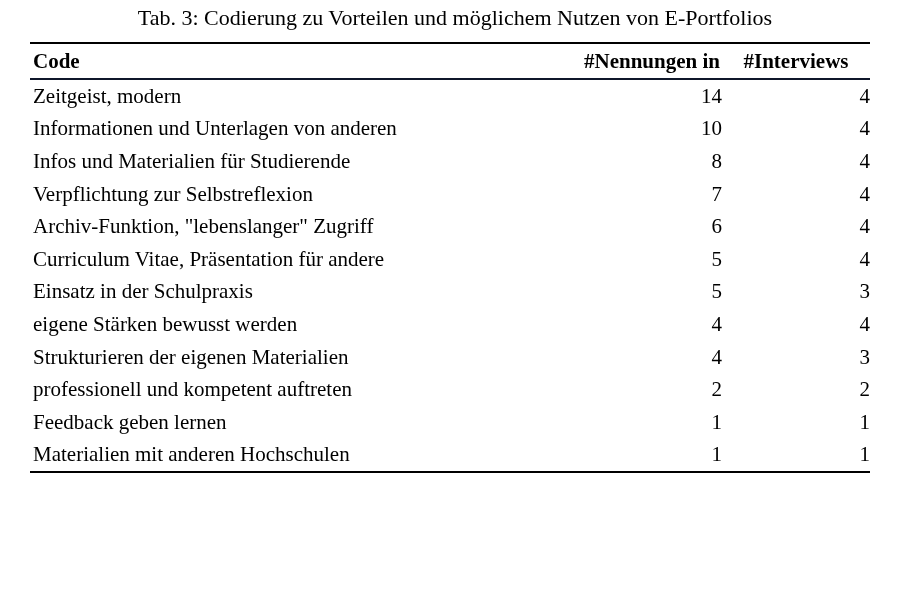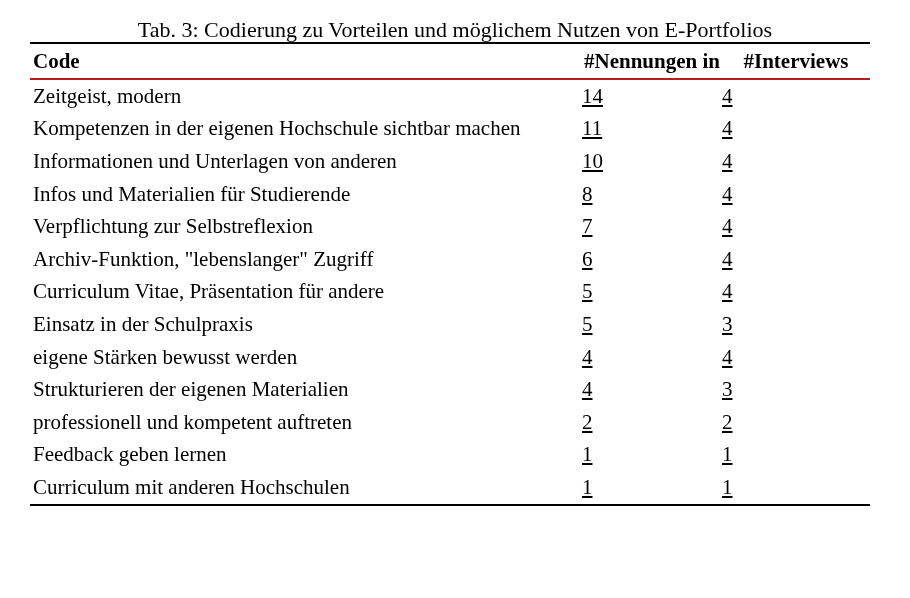--- a/index.html
+++ b/index.html
@@ -15,21 +15,21 @@
   .page {
     width: 910px;
     height: 598px;
     position: relative;
     box-sizing: border-box;
   }
   .caption {
     text-align: center;
     font-size: 22px;
     line-height: 26px;
-    padding-top: 17px;
+    padding-top: 5px;
     height: 42px;
     box-sizing: border-box;
     white-space: nowrap;
   }
   .table-wrap {
     margin-left: 30px;
     width: 840px;
   }
   table.codes {
     width: 100%;
@@ -39,36 +39,36 @@
     table-layout: fixed;
   }
   col.c-code { width: auto; }
   col.c-nenn { width: 140px; }
   col.c-int  { width: 148px; }
   thead th {
     font-size: 21px;
     font-weight: bold;
     height: 34px;
     padding: 0;
-    border-bottom: 2px solid #b91c1c;
+    border-bottom: 2px solid #0f172a;
     vertical-align: middle;
     white-space: nowrap;
   }
   thead th.h-code { text-align: left; padding-left: 3px; }
   thead th.h-num  { text-align: center; }
   tbody td {
     font-size: 21px;
     height: 32.6px;
     padding: 0;
     vertical-align: middle;
     white-space: nowrap;
     overflow: hidden;
   }
   td.cell-code { text-align: left; padding-left: 3px; }
-  td.cell-num  { text-align: left; text-decoration: underline; }
+  td.cell-num  { text-align: right; }
 </style>
 </head>
 <body>
 
 <div class="page">
 
   <div class="caption">Tab. 3: Codierung zu Vorteilen und möglichem Nutzen von E-Portfolios</div>
 
   <div class="table-wrap">
     <table class="codes">
@@ -81,25 +81,20 @@
         <tr>
           <th class="h-code">Code</th>
           <th class="h-num">#Nennungen in</th>
           <th class="h-num">#Interviews</th>
         </tr>
       </thead>
       <tbody>
         <tr>
           <td class="cell-code">Zeitgeist, modern</td>
           <td class="cell-num">14</td>
-          <td class="cell-num">4</td>
-        </tr>
-        <tr>
-          <td class="cell-code">Kompetenzen in der eigenen Hochschule sichtbar machen</td>
-          <td class="cell-num">11</td>
           <td class="cell-num">4</td>
         </tr>
         <tr>
           <td class="cell-code">Informationen und Unterlagen von anderen</td>
           <td class="cell-num">10</td>
           <td class="cell-num">4</td>
         </tr>
         <tr>
           <td class="cell-code">Infos und Materialien für Studierende</td>
           <td class="cell-num">8</td>
@@ -139,21 +134,21 @@
           <td class="cell-code">professionell und kompetent auftreten</td>
           <td class="cell-num">2</td>
           <td class="cell-num">2</td>
         </tr>
         <tr>
           <td class="cell-code">Feedback geben lernen</td>
           <td class="cell-num">1</td>
           <td class="cell-num">1</td>
         </tr>
         <tr>
-          <td class="cell-code">Curriculum mit anderen Hochschulen</td>
+          <td class="cell-code">Materialien mit anderen Hochschulen</td>
           <td class="cell-num">1</td>
           <td class="cell-num">1</td>
         </tr>
       </tbody>
     </table>
   </div>
 
 </div>
 
 </body></html>

